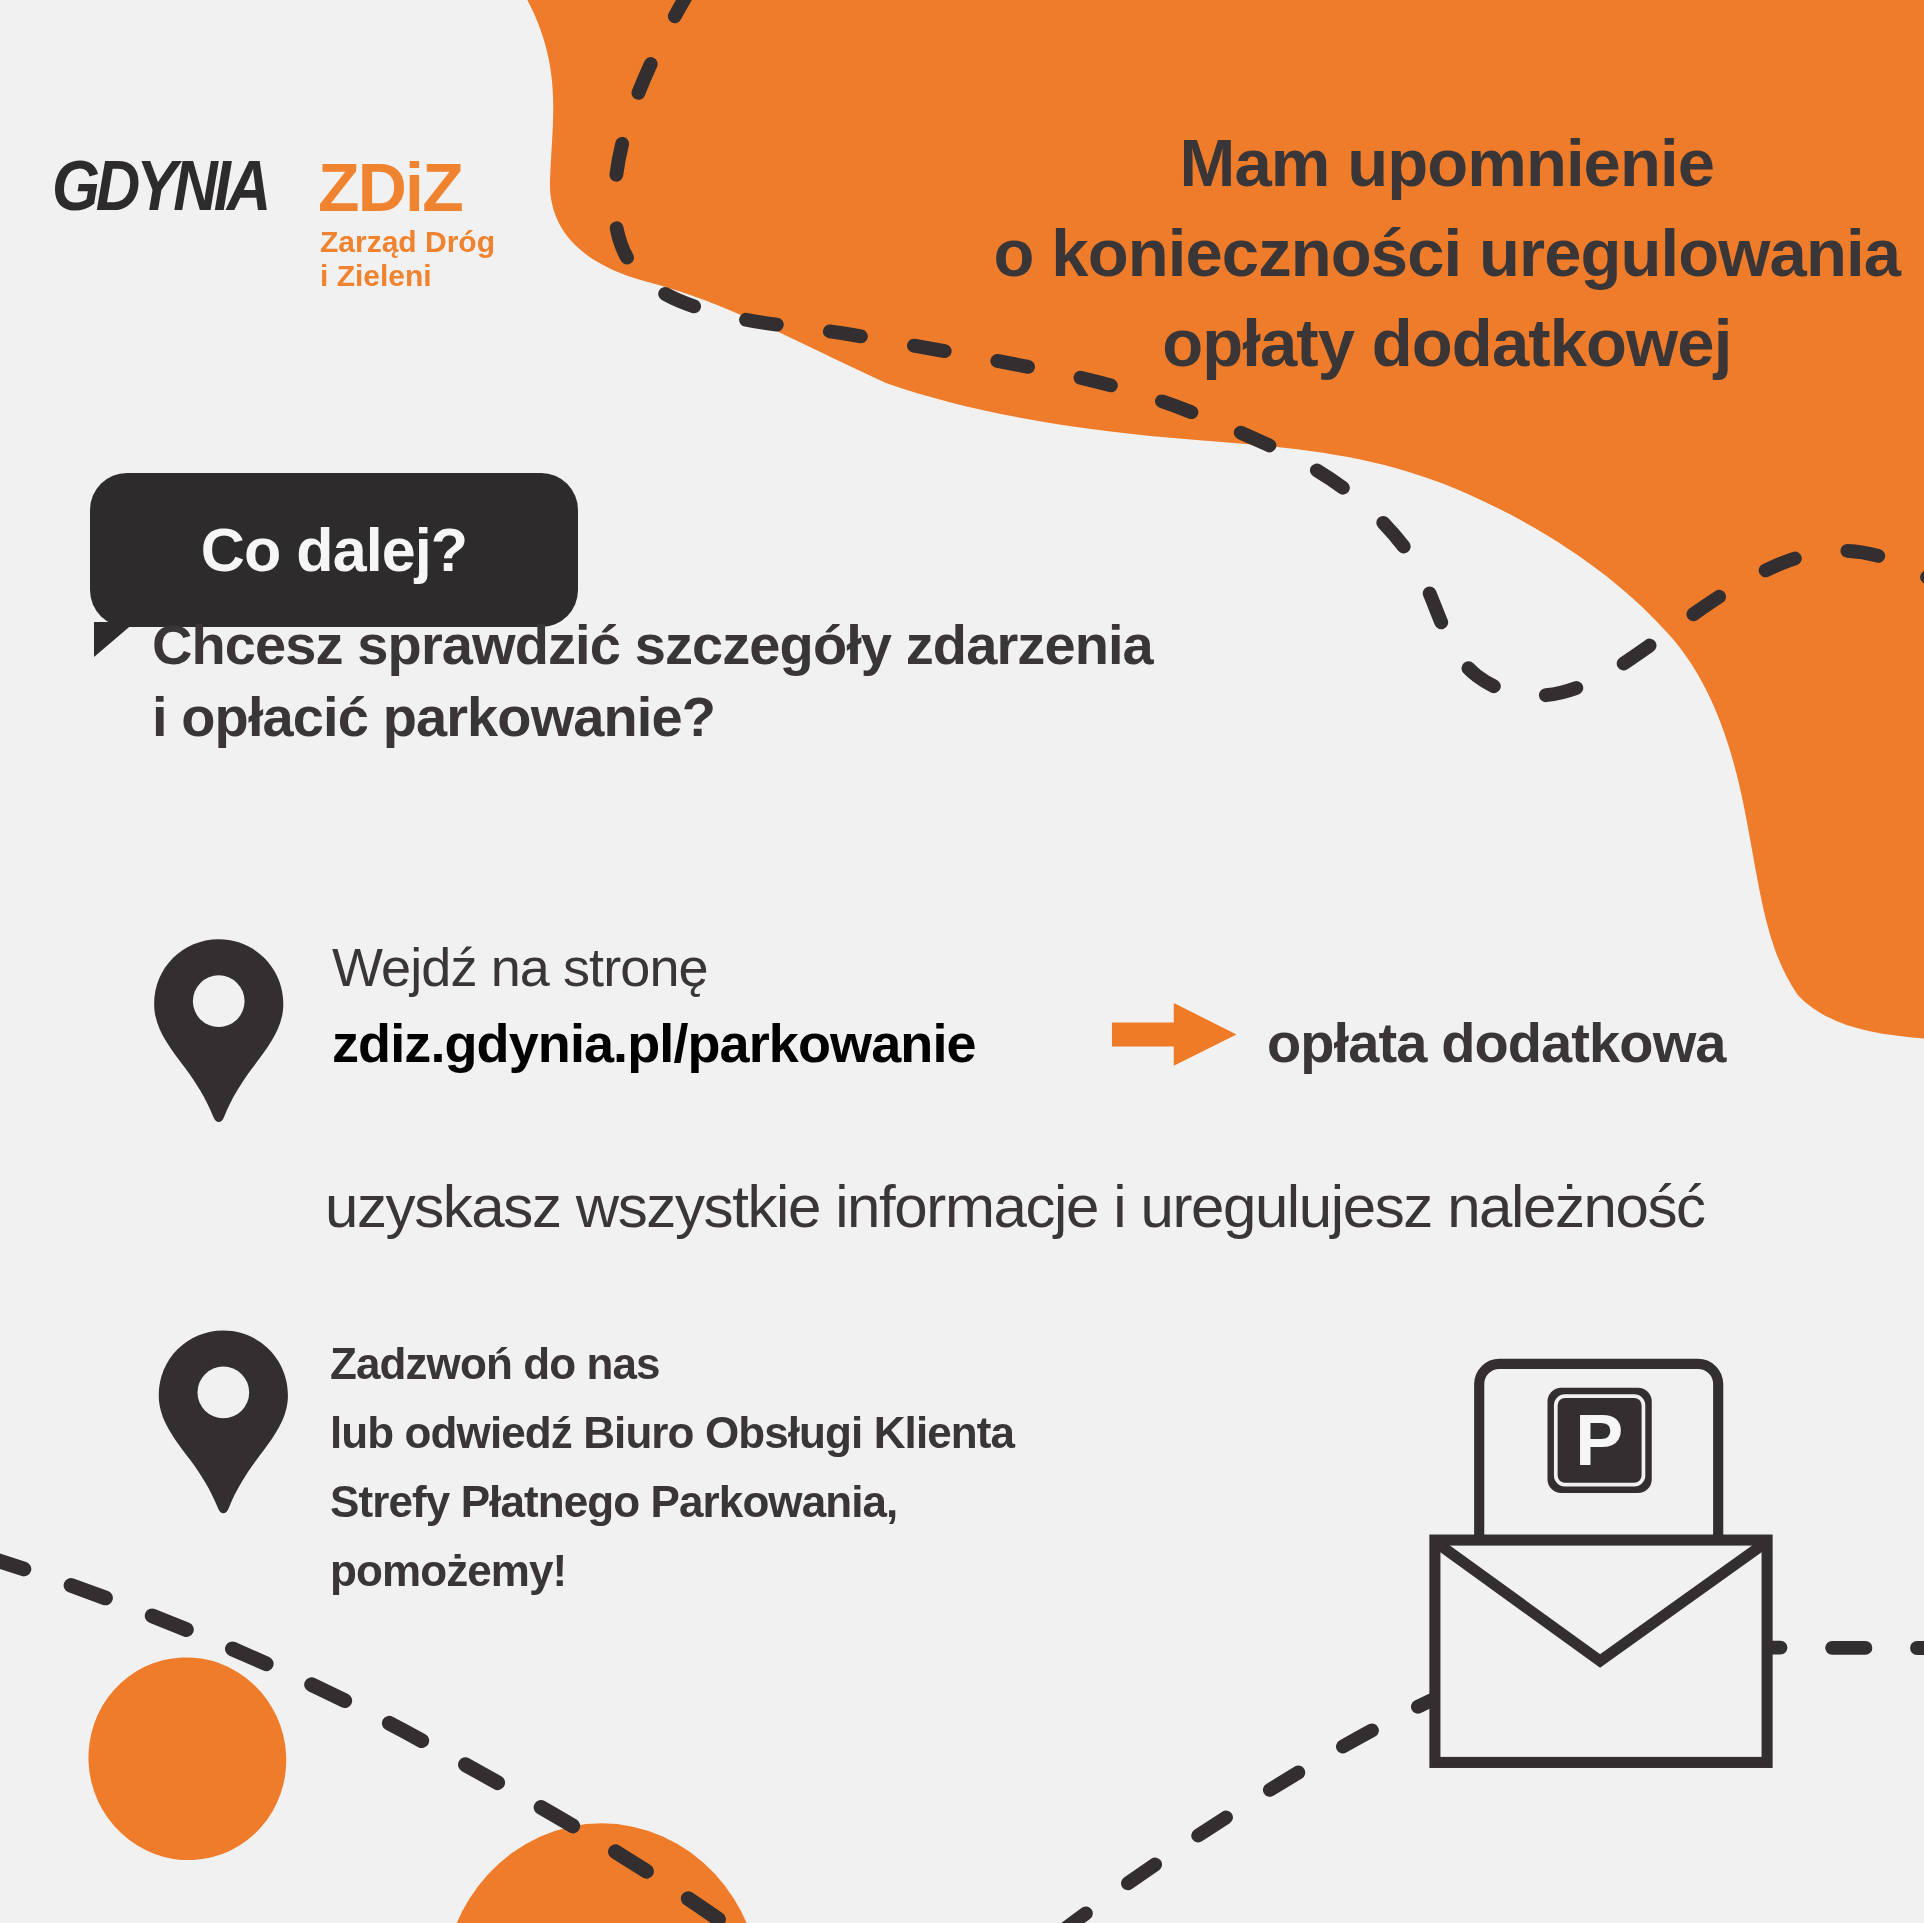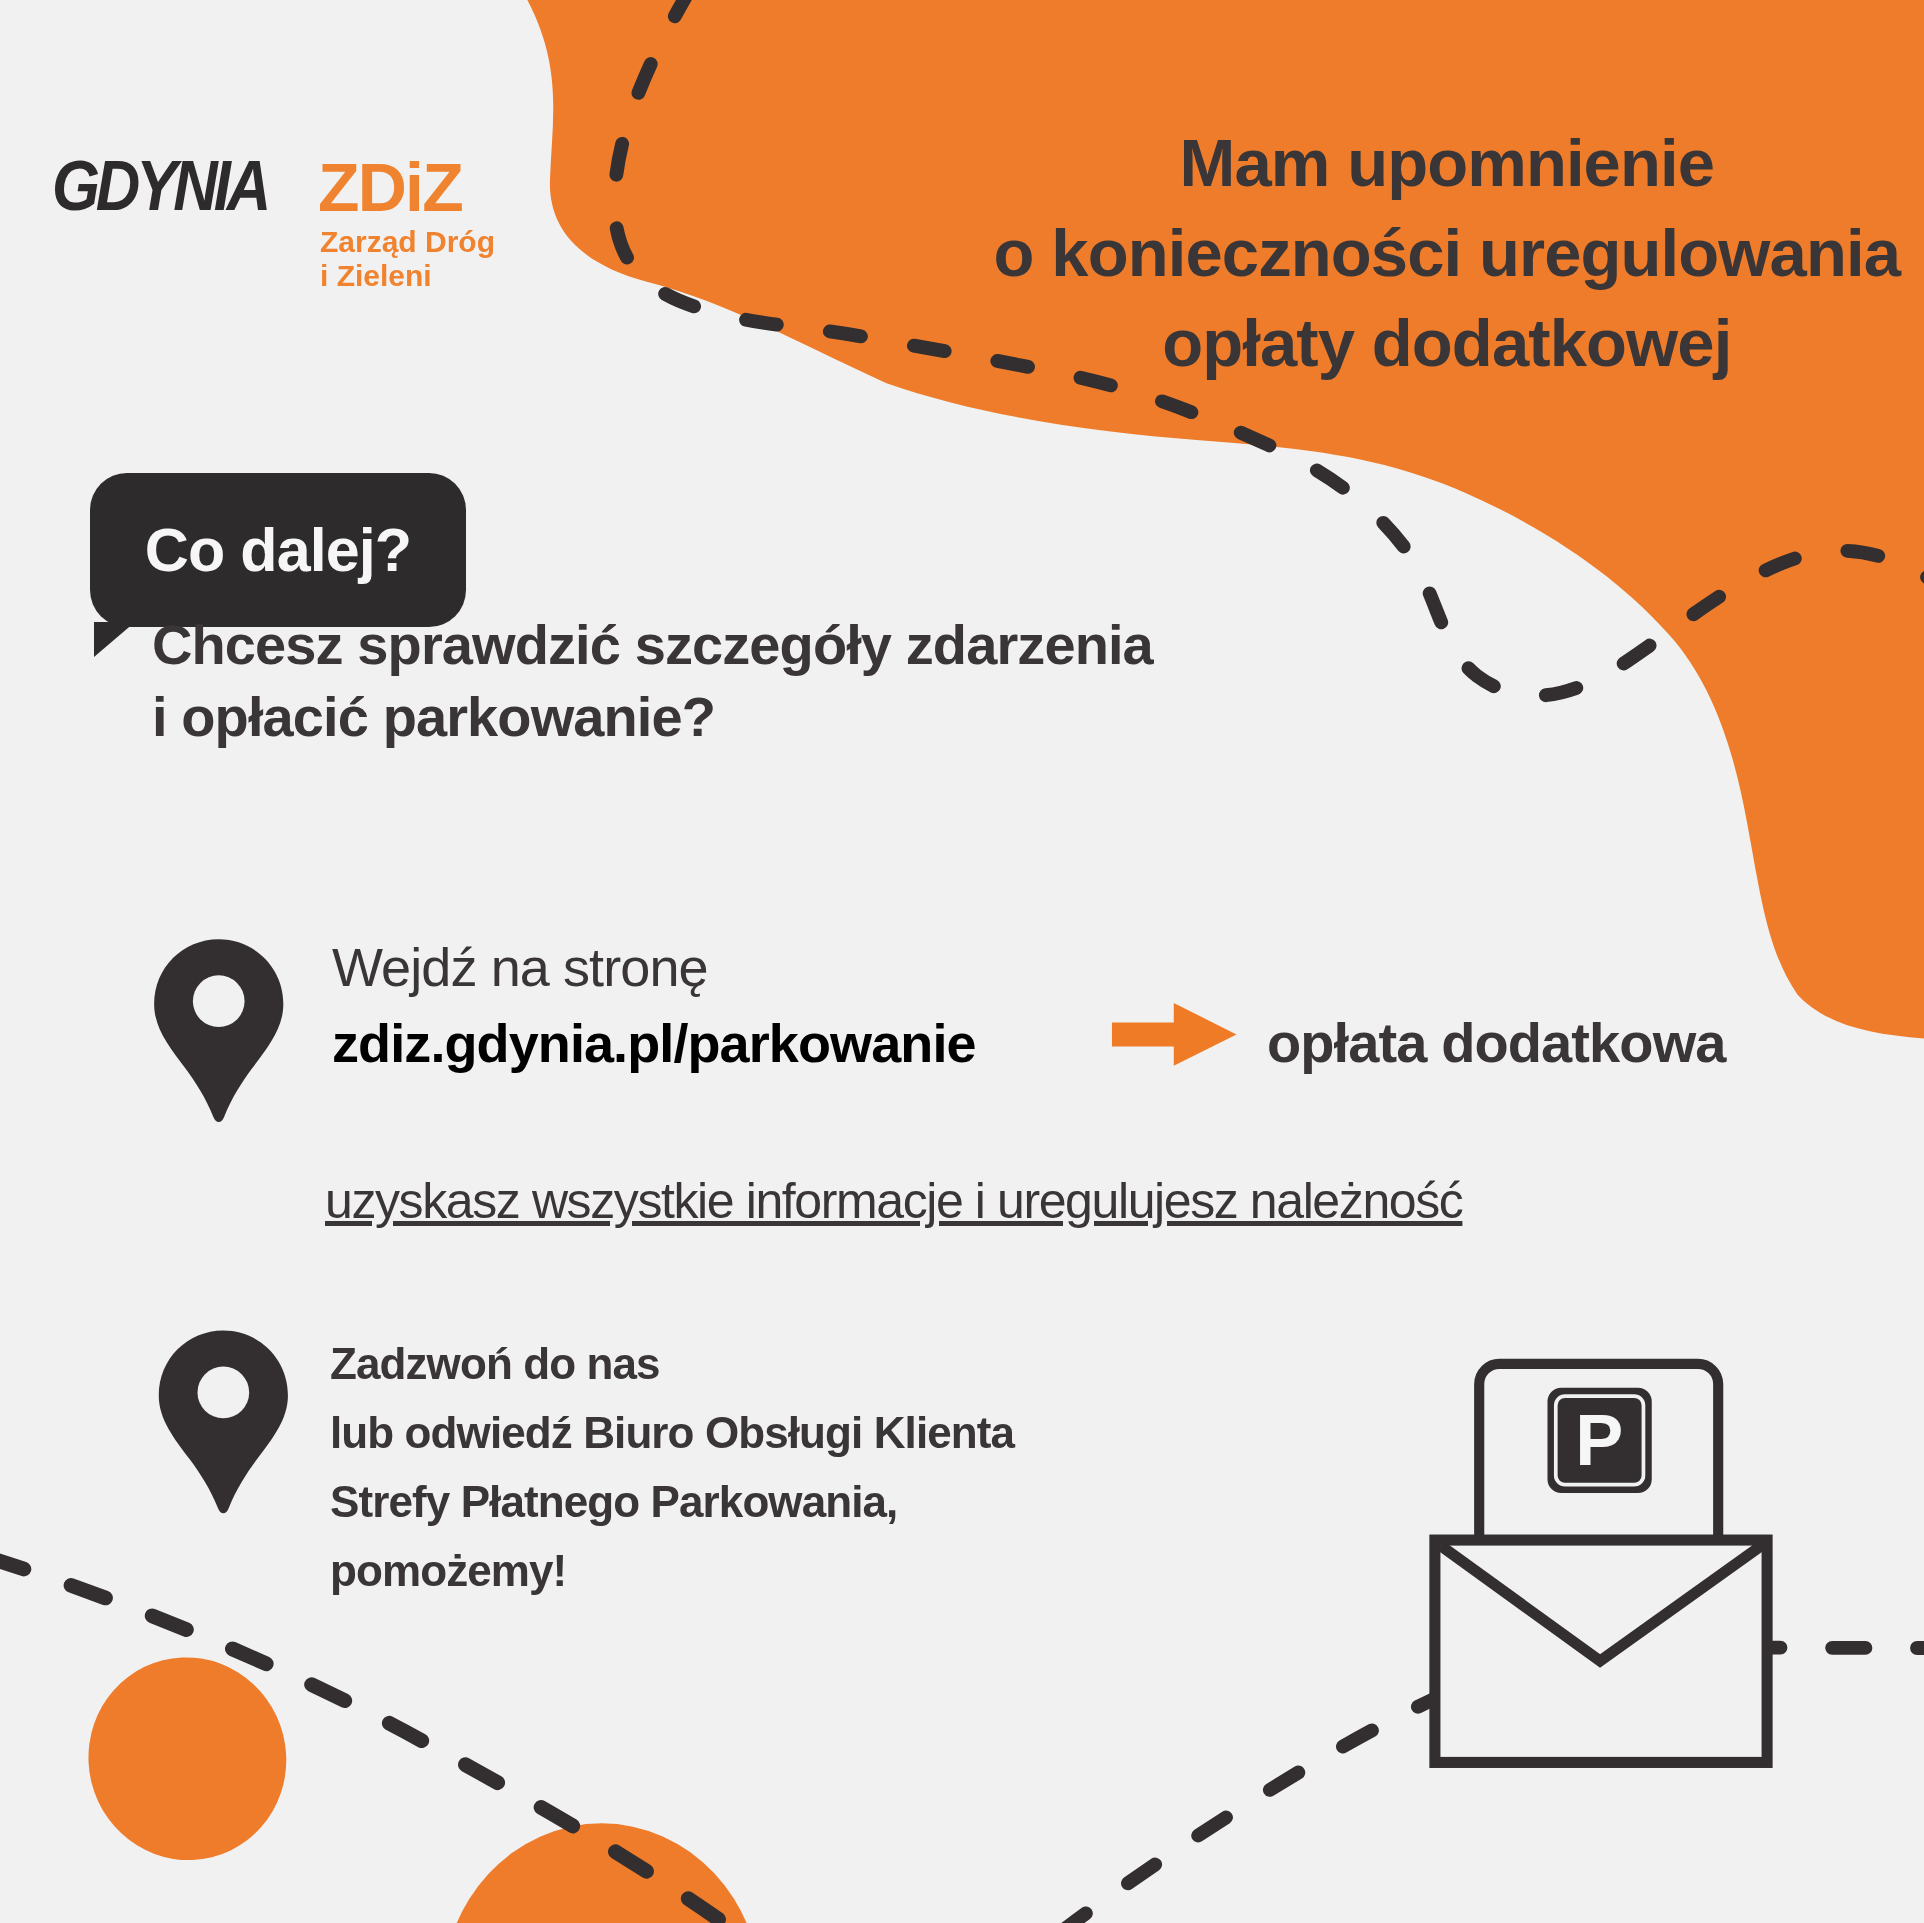--- a/index.html
+++ b/index.html
@@ -34,40 +34,40 @@
 
   
   .title{
     right:24px;top:118px;text-align:center;
     font-size:67px;font-weight:700;color:#3A3637;line-height:90px;
     letter-spacing:-0.9px;white-space:nowrap;
   }
 
   
   .bubble{
-    left:90px;top:473px;width:376px;height:154px;
+    left:90px;top:473px;width:488px;height:154px;
     background:#2E2B2C;border-radius:37px;
     display:flex;align-items:center;justify-content:center;
   }
   .bubble::after{
     content:"";position:absolute;left:3.7px;bottom:-30px;
     width:0;height:0;border-top:35px solid #2E2B2C;border-right:41px solid transparent;
   }
   .bubble-label{color:#F7F6F6;font-size:61px;font-weight:700;letter-spacing:-0.9px;}
 
   .intro{
     left:152px;top:609px;
     font-size:56px;font-weight:700;color:#3A3637;line-height:72px;
     letter-spacing:-0.9px;white-space:nowrap;
   }
 
   .step1-line1{left:332px;top:936px;font-size:54px;font-weight:400;color:#3A3637;letter-spacing:-0.9px;white-space:nowrap;}
   .step1-url{left:332px;top:1012px;font-size:54px;font-weight:700;color:#000000;letter-spacing:-0.9px;white-space:nowrap;}
   .step1-result{left:1267px;top:1010px;font-size:56px;font-weight:700;color:#3A3637;letter-spacing:-0.9px;white-space:nowrap;}
-  .step1-note{left:325px;top:1172px;font-size:50px;font-weight:400;color:#3A3637;letter-spacing:-1.4px;white-space:nowrap;text-decoration:underline;}
+  .step1-note{left:325px;top:1172px;font-size:60px;font-weight:400;color:#3A3637;letter-spacing:-1.4px;white-space:nowrap;}
 
   .step2-text{
     left:330px;top:1329px;
     font-size:44px;font-weight:700;color:#3A3637;line-height:69px;
     letter-spacing:-0.9px;white-space:nowrap;
   }
 </style>
 </head>
 <body>
 

